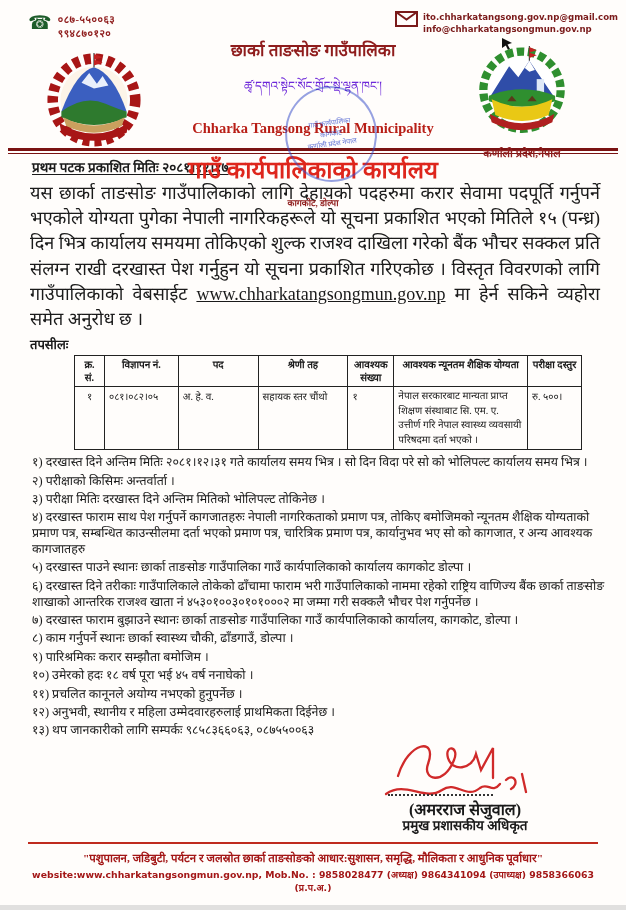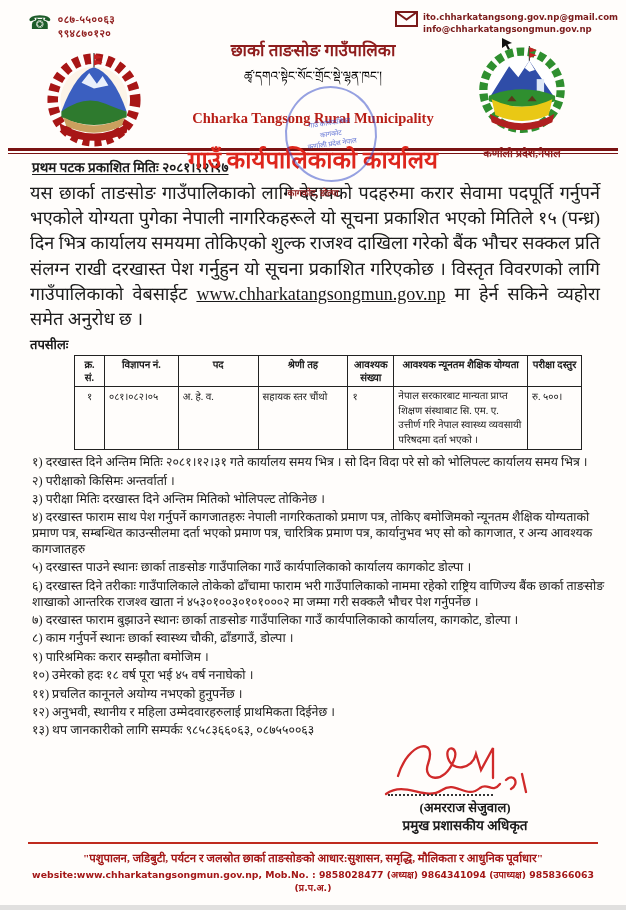--- a/index.html
+++ b/index.html
@@ -15,21 +15,21 @@
   .phone-glyph { font-size:19px; line-height:19px; color:#1d5c2a; }
   .phone-nums { font-size:10.5px; font-weight:bold; color:#8f1d1d; line-height:1.35; letter-spacing:.5px; }
   .email-block { position:absolute; right:8px; top:11px; display:flex; gap:5px; align-items:flex-start; }
   .email-lines { font-family:"DejaVu Sans","Liberation Sans",sans-serif; font-size:8.6px; font-weight:bold; color:#7a1a1a; line-height:1.45; }
   .cursor { position:absolute; left:501px; top:36px; }
   .logo-left { position:absolute; left:46px; top:50px; width:96px; height:100px; }
   .logo-right { position:absolute; right:50px; top:44px; width:108px; text-align:center; }
   .province-caption { font-size:11px; font-weight:bold; color:#8f1d1d; margin-top:1px; white-space:nowrap; }
   .header-center { position:absolute; left:158px; top:38px; width:310px; text-align:center; }
   .muni-nep { font-size:17px; font-weight:bold; color:#8f1d1d; }
-  .muni-tib { font-size:12px; color:#000000; margin-top:1px; }
+  .muni-tib { font-size:12px; color:#6d28d9; margin-top:11px; }
   .muni-eng { font-size:14.5px; font-weight:bold; color:#b81e16; margin-top:14px; }
   .office-title { font-size:24px; font-weight:bold; color:#de261c; margin-top:15px; }
   .office-loc { font-size:9px; font-weight:bold; color:#8f1d1d; margin-top:11px; }
   .stamp {
     position:absolute; left:285px; top:86px; width:92px; height:96px;
     border:2.5px solid rgba(46,69,200,.5); border-radius:50%;
     display:flex; flex-direction:column; align-items:center; justify-content:center;
     transform:rotate(-8deg); pointer-events:none;
   }
   .stamp span { font-size:7px; color:rgba(46,69,200,.75); line-height:1.5; white-space:nowrap; }
@@ -46,21 +46,21 @@
   table.post-table th { font-weight:bold; text-align:center; white-space:pre-line; line-height:1.3; }
   td.c { text-align:center; }
   td.qual { line-height:1.45; }
   
   .conditions { margin:5px 20px 0 32px; }
   .cond-item { font-size:12.4px; line-height:1.28; margin-bottom:2.5px; text-align:left; }
   
   .signature { position:relative; width:230px; margin:2px 46px 0 auto; text-align:center; height:104px; }
   .sig-scribble { position:absolute; left:30px; top:-6px; }
   .sig-dots { position:absolute; left:38px; top:52px; width:105px; border-top:2.5px dotted #333; }
-  .sig-name { position:absolute; left:0; right:0; top:56px; font-size:13px; font-weight:bold; }
+  .sig-name { position:absolute; left:0; right:0; top:56px; font-size:16px; font-weight:bold; }
   .sig-title { position:absolute; left:0; right:0; top:74px; font-size:13.5px; font-weight:bold; }
   
   .footer { position:absolute; left:28px; right:28px; bottom:16px; border-top:2.5px solid #bf2a1e; padding-top:6px; text-align:center; }
   .slogan { font-size:11.4px; font-weight:bold; color:#a31616; }
   .contact-line { font-family:"DejaVu Sans","Liberation Sans",sans-serif; font-size:9.3px; font-weight:bold; color:#a31616; margin-top:3px; }
   .scan-edge { position:absolute; left:0; right:0; bottom:0; height:5px; background:#c9c9c9; opacity:.55; }
 </style>
 </head>
 <body>
 

